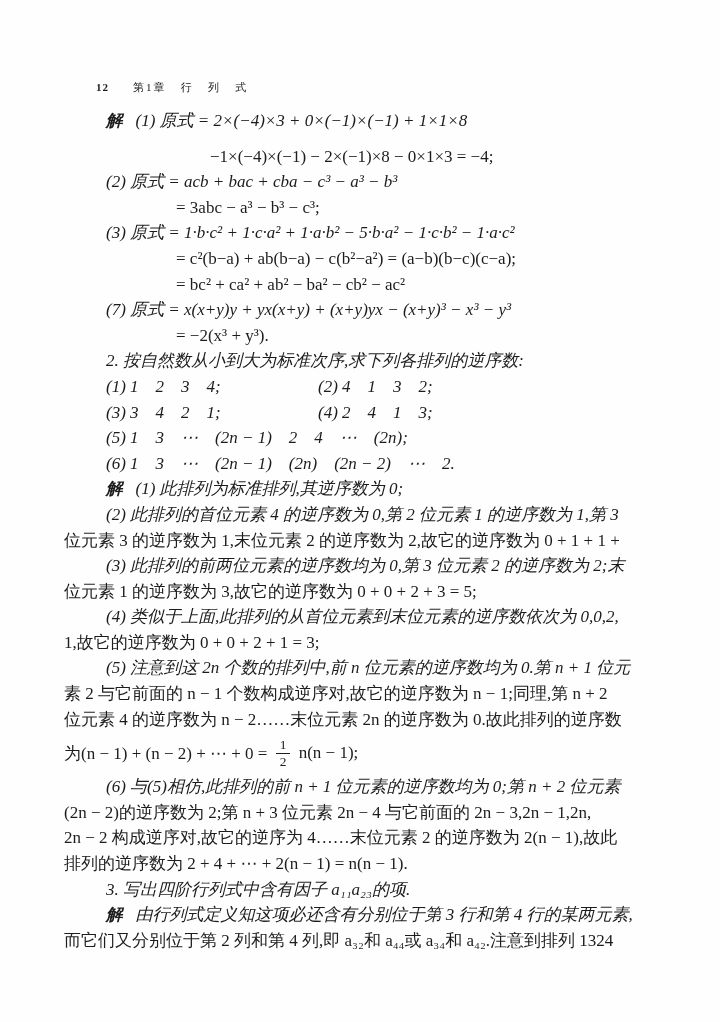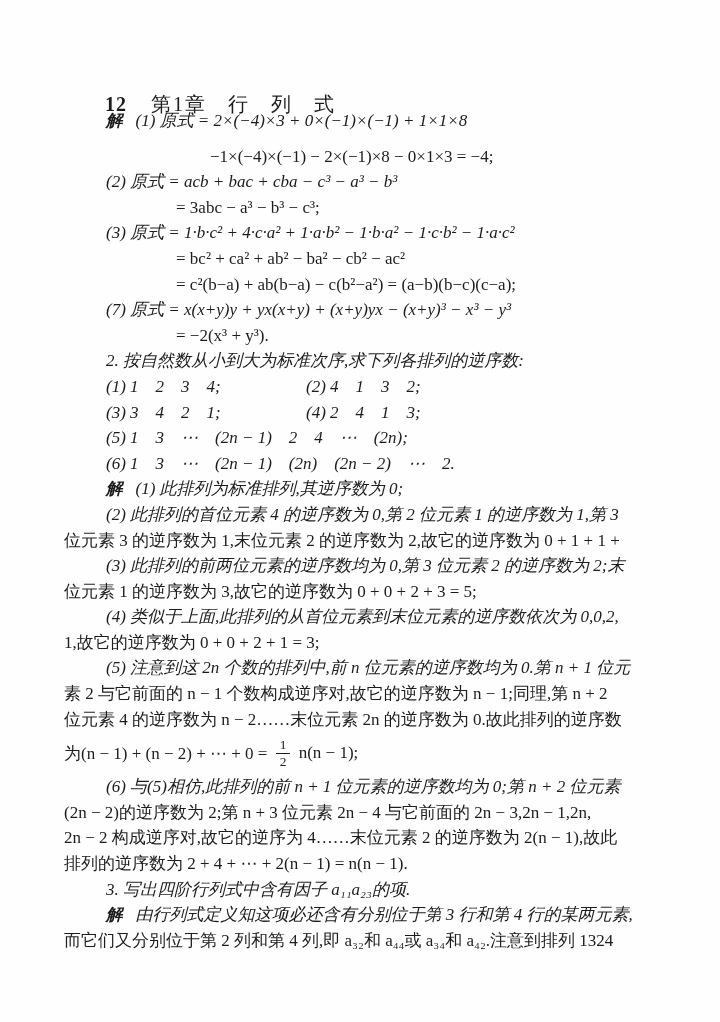--- a/index.html
+++ b/index.html
@@ -14,21 +14,21 @@
     margin: 0 auto;
     background: #fefefe;
     color: #1c1c1c;
     font-family: "Liberation Serif", "DejaVu Serif", serif;
     overflow: hidden;
   }
   .hdr {
     position: absolute;
     top: 68px;
     left: 85px;
-    font-size: 20px;
+    font-size: 11px;
     white-space: pre;
   }
   .pgnum {
     font-weight: 700;
     margin-right: 24px;
     letter-spacing: 1px;
   }
   .chap {
     letter-spacing: 2px;
   }
@@ -46,21 +46,21 @@
   }
   .ind  { padding-left: 42px; font-style: italic; }
   .eq   { padding-left: 112px; }
   .cont1{ padding-left: 146px; margin-top: 10px; }
   .jie {
     font-weight: 700;
     margin-right: 13px;
     font-family: "Liberation Sans", "DejaVu Sans", sans-serif;
     font-size: 16.5px;
   }
-  .cols { display: flex; }
+  .cols { display: flex; gap: 12px; }
   .cols .c1 { width: 200px; display: inline-block; }
   .frac-ln {
     display: flex;
     align-items: center;
     height: 42px;
     white-space: pre;
     font-size: 17px;
   }
   .frac {
     display: inline-flex;
@@ -83,23 +83,23 @@
   <div class="hdr">
     <span class="pgnum">12</span><span class="chap">第1章   行   列   式</span>
   </div>
 
   <div class="body">
 
     <div class="ln ind"><span class="jie">解</span><span>(1) 原式 = 2×(−4)×3 + 0×(−1)×(−1) + 1×1×8</span></div>
     <div class="ln cont1"><span>−1×(−4)×(−1) − 2×(−1)×8 − 0×1×3 = −4;</span></div>
     <div class="ln ind"><span>(2) 原式 = acb + bac + cba − c³ − a³ − b³</span></div>
     <div class="ln eq"><span>= 3abc − a³ − b³ − c³;</span></div>
-    <div class="ln ind"><span>(3) 原式 = 1·b·c² + 4·c·a² + 1·a·b² − 1·b·a² − 1·c·b² − 1·a·c²</span></div>
+    <div class="ln ind"><span>(3) 原式 = 1·b·c² + 1·c·a² + 1·a·b² − 5·b·a² − 1·c·b² − 1·a·c²</span></div>
+    <div class="ln eq"><span>= c²(b−a) + ab(b−a) − c(b²−a²) = (a−b)(b−c)(c−a);</span></div>
     <div class="ln eq"><span>= bc² + ca² + ab² − ba² − cb² − ac²</span></div>
-    <div class="ln eq"><span>= c²(b−a) + ab(b−a) − c(b²−a²) = (a−b)(b−c)(c−a);</span></div>
     <div class="ln ind"><span>(7) 原式 = x(x+y)y + yx(x+y) + (x+y)yx − (x+y)³ − x³ − y³</span></div>
     <div class="ln eq"><span>= −2(x³ + y³).</span></div>
 
     <div class="ln ind"><span>2. 按自然数从小到大为标准次序,求下列各排列的逆序数:</span></div>
     <div class="ln ind cols"><span class="c1">(1) 1    2    3    4;</span><span>(2) 4    1    3    2;</span></div>
     <div class="ln ind cols"><span class="c1">(3) 3    4    2    1;</span><span>(4) 2    4    1    3;</span></div>
     <div class="ln ind"><span>(5) 1    3    ⋯    (2n − 1)    2    4    ⋯    (2n);</span></div>
     <div class="ln ind"><span>(6) 1    3    ⋯    (2n − 1)    (2n)    (2n − 2)    ⋯    2.</span></div>
 
     <div class="ln ind"><span class="jie">解</span><span>(1) 此排列为标准排列,其逆序数为 0;</span></div>

